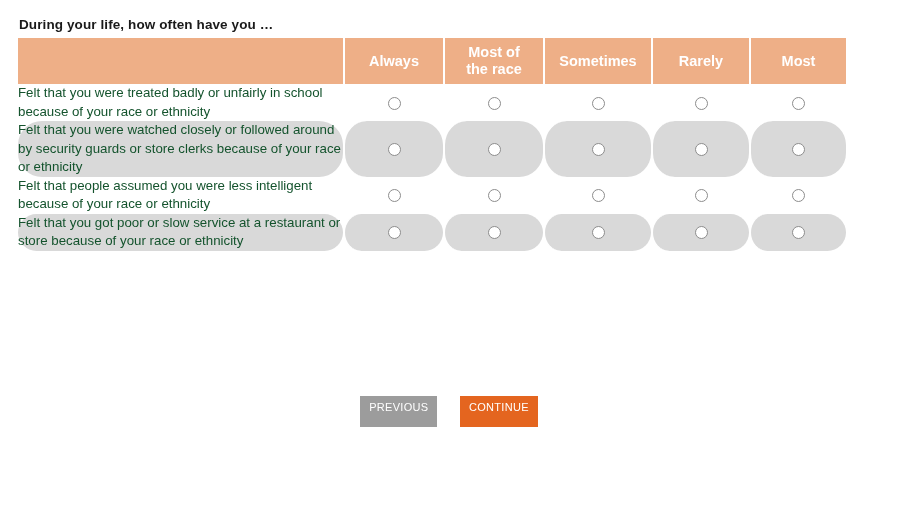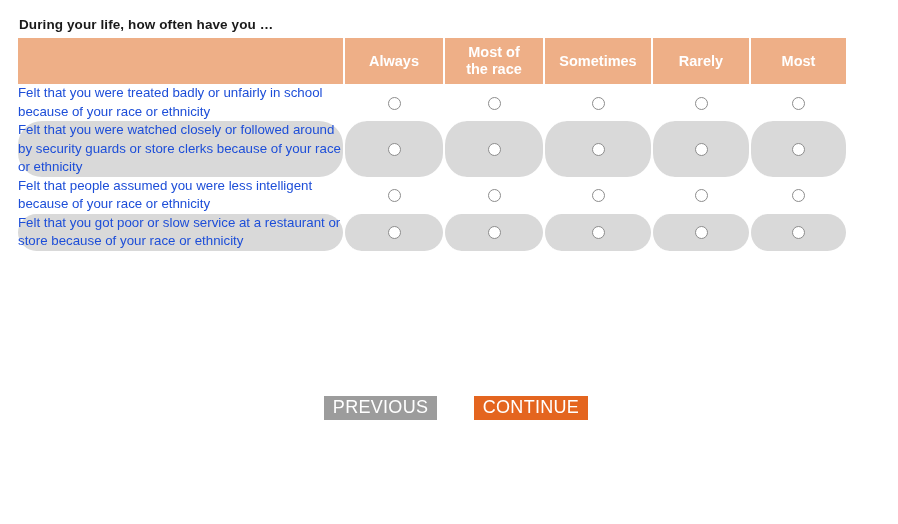--- a/index.html
+++ b/index.html
@@ -64,21 +64,21 @@
     border-left: 2px solid #ffffff;
     padding: 2px 4px;
   }
 
   
   .row-white .cell { background: #ffffff; }
   .row-gray  .cell { background: #d9d9d9; border-radius: 24px; }
 
   .q-cell {
     font-size: 13.3px;
-    color: #1d4ed8;
+    color: #14532d;
     line-height: 18.5px;
     padding: 7px 12px 7px 10px;
     text-align: left;
   }
 
   .opt-cell {
     text-align: center;
     border-left: 2px solid #ffffff;
   }
 
@@ -96,30 +96,29 @@
   
   #button-bar {
     position: absolute;
     left: 0;
     top: 396px;
     width: 898px;
     text-align: center;
   }
   .nav-btn {
     display: inline-block;
-    font-size: 18px;
+    font-size: 11px;
     font-weight: normal;
     color: #ffffff;
     letter-spacing: 0.3px;
-    padding: 3px 9px 4px 9px;
+    padding: 3px 9px 11px 9px;
     border: none;
     font-family: "Liberation Sans", sans-serif;
     cursor: pointer;
     line-height: 17px;
-    margin-left: 14px;
   }
   #previous-button {
     background: #9c9c9c;
     margin-right: 18px;
   }
   #continue-button {
     background: #e4651f;
     text-align: right;
   }
 </style>

